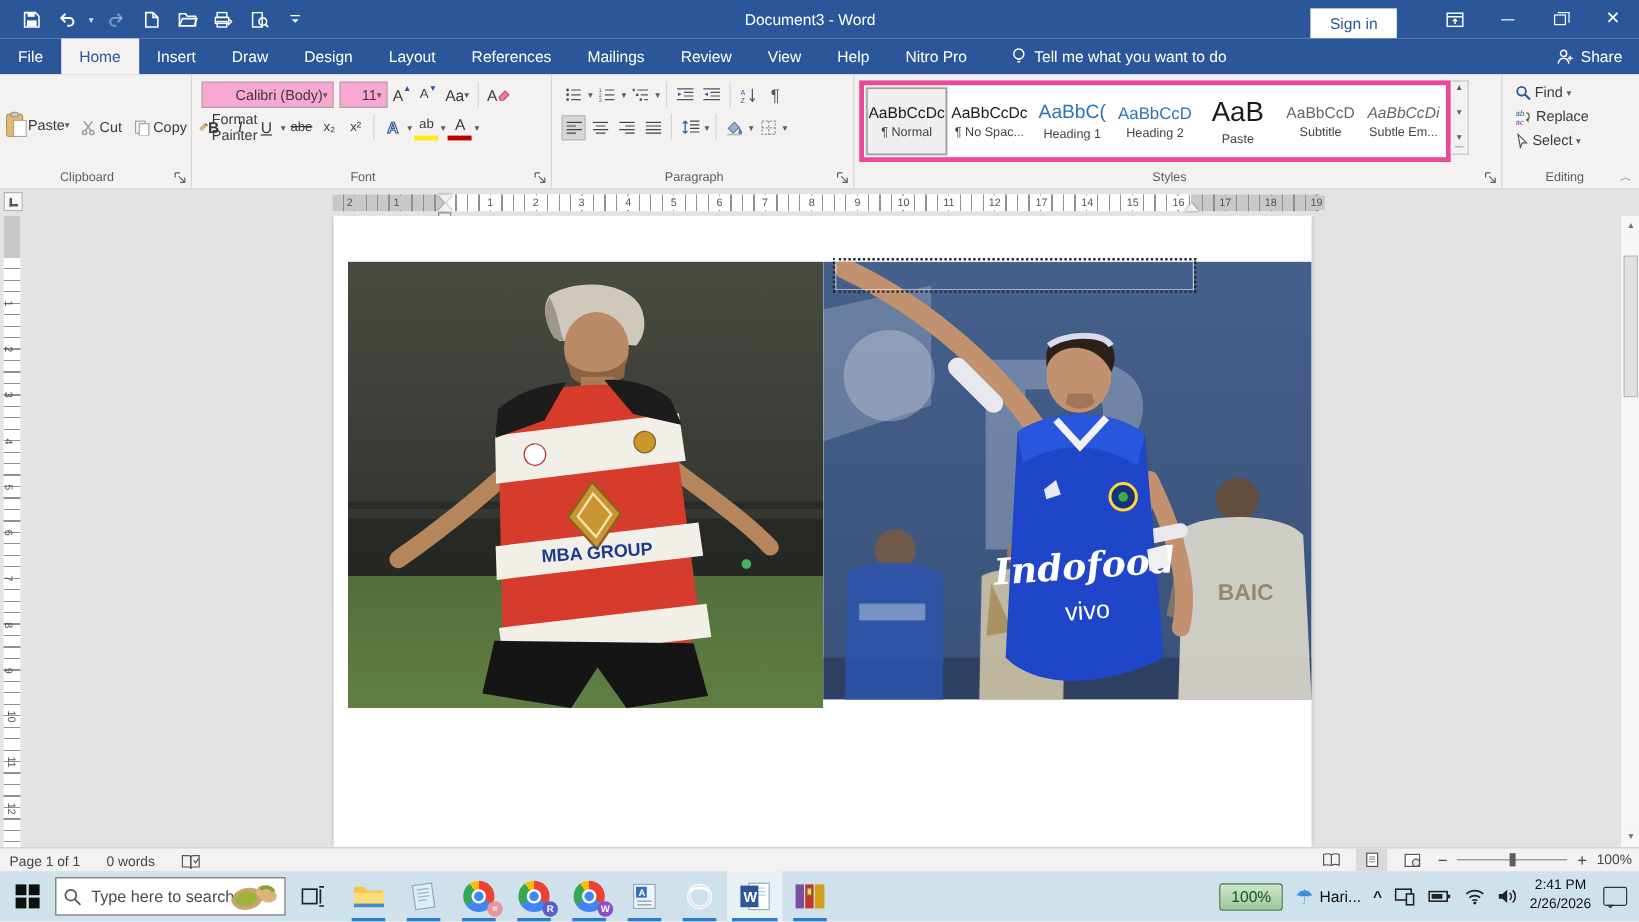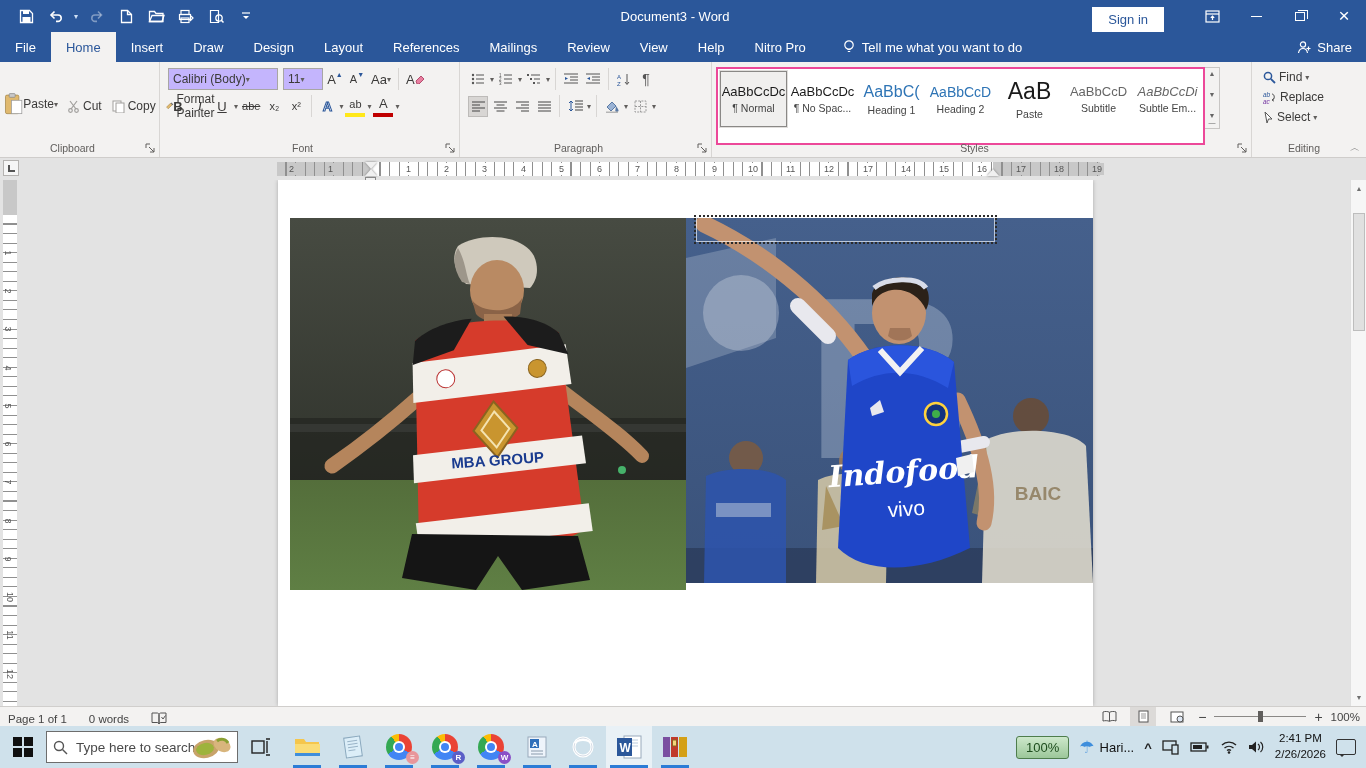--- a/index.html
+++ b/index.html
@@ -30,33 +30,33 @@
   .gray{color:#a19f9d}
   .rbtn{display:inline-flex;align-items:center;gap:3px;padding:2px 3px;border-radius:2px;cursor:pointer;font-size:12px;color:#3b3a39}
   .arr{font-size:8px;color:#605e5c}
   
   .g-clip{width:160px;display:flex}
   .paste{width:54px;display:flex;flex-direction:row;align-items:center;justify-content:flex-start;padding-top:4px;cursor:pointer;font-size:12px;color:#3b3a39}
   .clipcol{display:flex;flex-direction:row;gap:4px;padding-top:8px;padding-left:6px}
   
   .g-font{width:300px}
   .frow{display:flex;align-items:center;gap:2px;margin:3px 0 5px 4px}
-  .combo{background:#c4b5fd;border:1px solid #a8a6a4;height:22px;display:flex;align-items:center;font-size:12px;color:#3b3a39;padding:0 4px;justify-content:flex-start;cursor:pointer}
+  .combo{background:#f9a8d4;border:1px solid #a8a6a4;height:22px;display:flex;align-items:center;font-size:12px;color:#3b3a39;padding:0 4px;justify-content:flex-end;cursor:pointer}
   .fbtn{min-width:20px;height:21px;display:inline-flex;align-items:center;justify-content:center;font-size:13px;color:#3b3a39;cursor:pointer;padding:0 2px}
   .vsep{width:1px;height:22px;background:#d8d6d4;margin:0 3px}
   .ubar{text-decoration:underline}
   .effectA{color:#fff;-webkit-text-stroke:1px #2b579a;font-weight:bold}
   .hl{border-bottom:4px solid #ffe81a;line-height:12px}
   .fc{border-bottom:4px solid #c00000;line-height:12px}
   
   .g-para{width:252px}
   .selbtn{background:#d8d6d4;border:1px solid #bdbbb9}
   
   .g-styles{width:540px;display:flex;padding-top:5px}
-  .sgallery{display:flex;gap:2px;background:#fff;border:2px solid #ec4899;padding:2px;height:78px}
+  .sgallery{display:flex;gap:2px;background:#fff;border:4px solid #ec4899;padding:2px;height:68px}
   .scell{width:67px;height:56px;display:flex;flex-direction:column;align-items:center;justify-content:center;gap:3px;cursor:pointer;border:1px solid transparent}
   .scell.sel{border:1px solid #8a8886;background:#f0efee;box-shadow:0 0 0 1px #e0dedc}
   .sprev{font-size:13px;color:#1a1a1a;white-space:nowrap}
   .sname{font-size:10.5px;color:#444;white-space:nowrap}
   .sscroll{width:15px;height:62px;border:1px solid #c8c6c4;border-left:none;background:#f3f2f1;display:flex;flex-direction:column;align-items:center;justify-content:space-between;padding:2px 0;font-size:7px;color:#666}
   
   .g-edit{width:104px;display:flex;flex-direction:column;gap:2px;padding-top:6px;padding-left:8px}
   .collapse{position:absolute;right:6px;bottom:2px;font-size:10px;color:#666;cursor:pointer}
   
   .rulerrow{position:absolute;left:0;top:158px;width:1366px;height:22px;background:#e3e3e3}

